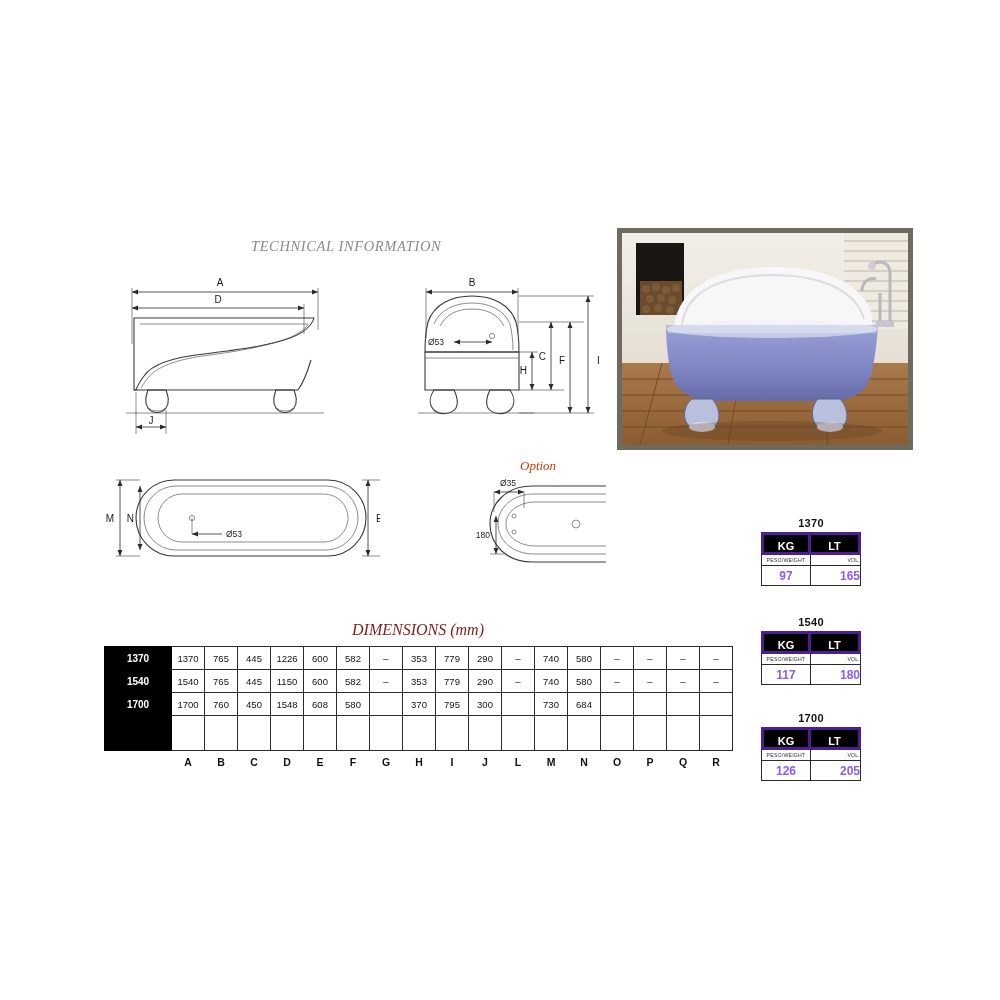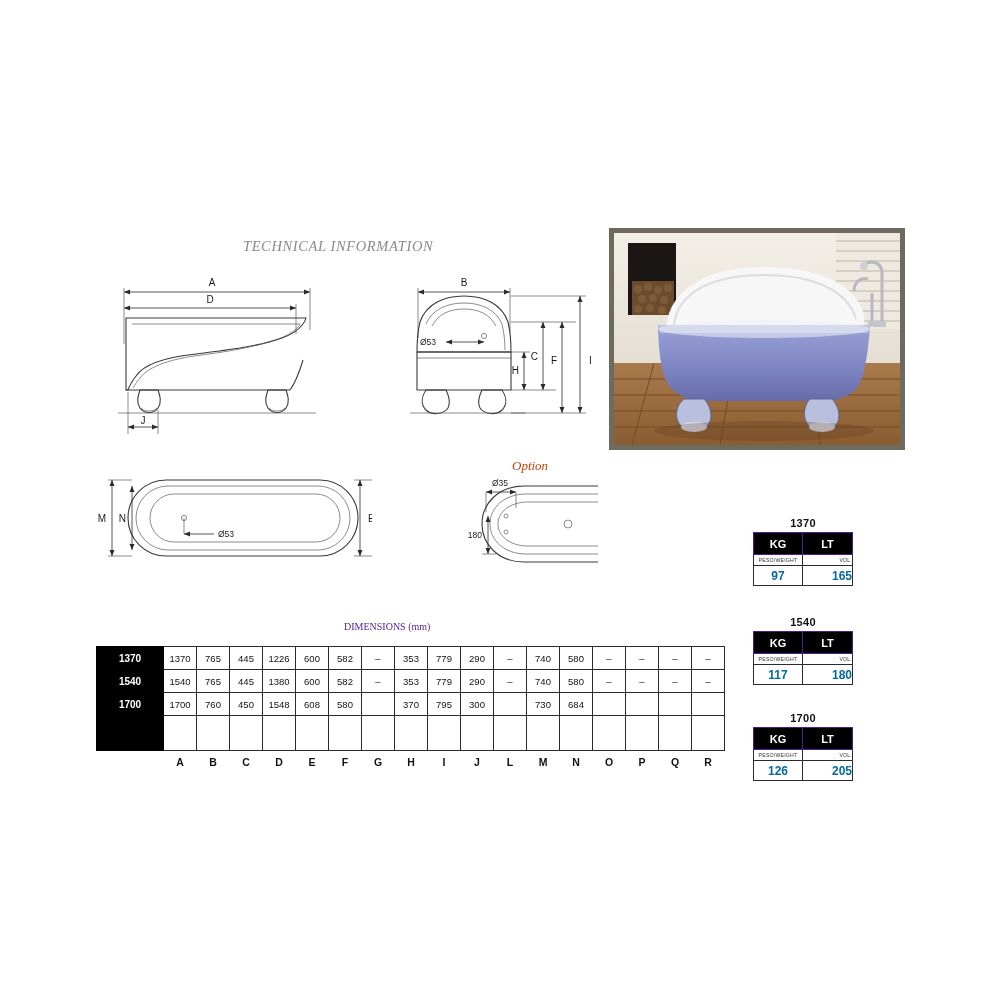--- a/index.html
+++ b/index.html
@@ -9,21 +9,21 @@
   }
   body {
     width: 1000px;
     height: 1000px;
     position: relative;
     font-family: "Liberation Sans", sans-serif;
     overflow: hidden;
   }
   .page {
     position: absolute;
-    left: 0; top: 0;
+    left: 8px; top: 0;
     width: 840px;
     height: 1000px;
     background: #fff;
   }
 
   
   .title-tech {
     position: absolute;
     left: 243px;
     top: 238px;
@@ -42,22 +42,23 @@
     font-style: italic;
     font-size: 13px;
     color: #c2410c;
     white-space: nowrap;
   }
   .title-dimensions {
     position: absolute;
     left: 344px;
     top: 621px;
     font-family: "Liberation Serif", serif;
-    font-size: 10px;
-    color: #4c1d95;
+    font-style: italic;
+    font-size: 16px;
+    color: #7f1d1d;
     white-space: nowrap;
   }
 
   
   .drawing {
     position: absolute;
   }
   .drawing svg { display: block; }
   .dimline { stroke: #2b2b2b; stroke-width: 0.8; fill: none; }
   .outline { stroke: #3a3a3a; stroke-width: 1.1; fill: none; }
@@ -143,21 +144,21 @@
   }
   .wv-col { width: 50px; }
   .wv-head {
     background: #000;
     color: #fff;
     font-weight: bold;
     font-size: 11px;
     height: 23px;
     line-height: 23px;
     text-align: center;
-    border: 1px solid #4c1d95;
+    border: 3px solid #4c1d95;
     box-sizing: border-box;
   }
   .wv-sub {
     font-size: 5.2px;
     text-align: center;
     height: 11px;
     line-height: 11px;
     border: 1px solid #2b2b2b;
     border-top: none;
     box-sizing: border-box;
@@ -166,21 +167,21 @@
   }
   .wv-val {
     font-size: 12px;
     font-weight: bold;
     text-align: center;
     height: 20px;
     line-height: 20px;
     border: 1px solid #2b2b2b;
     border-top: none;
     box-sizing: border-box;
-    color: #0369a1;
+    color: #8b5cf6;
   }
   .wv-col.right .wv-head { border-left: none; }
   .wv-col.right .wv-sub,
   .wv-col.right .wv-val { border-left: none; text-align: right; }
 </style>
 </head>
 <body>
 
 <div class="page">
 
@@ -453,21 +454,21 @@
         <td class="val">–</td>
         <td class="val">–</td>
         <td class="val">–</td>
         <td class="val">–</td>
       </tr>
       <tr>
         <td class="rowhead-cell">1540</td>
         <td class="val">1540</td>
         <td class="val">765</td>
         <td class="val">445</td>
-        <td class="val">1380</td>
+        <td class="val">1150</td>
         <td class="val">600</td>
         <td class="val">582</td>
         <td class="val">–</td>
         <td class="val">353</td>
         <td class="val">779</td>
         <td class="val">290</td>
         <td class="val">–</td>
         <td class="val">740</td>
         <td class="val">580</td>
         <td class="val">–</td>

